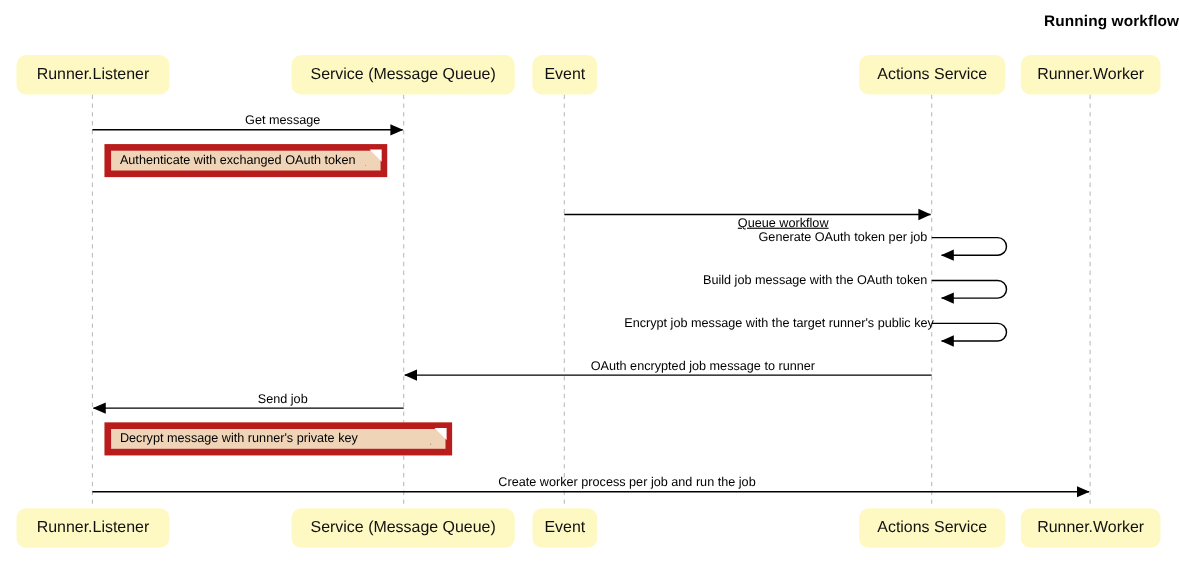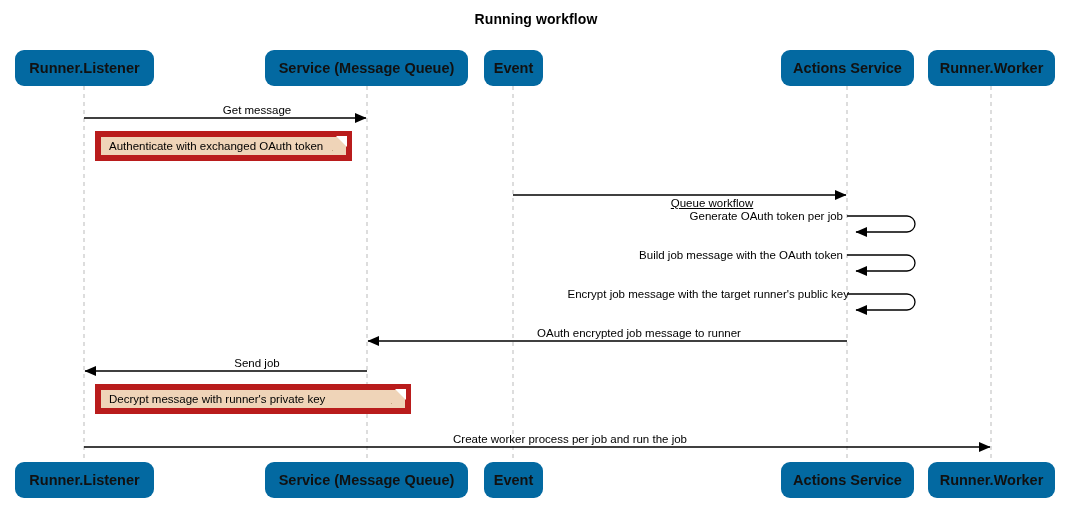--- a/index.html
+++ b/index.html
@@ -25,39 +25,38 @@
     left: 0;
     top: 0;
     width: 1072px;
     height: 523px;
   }
   .title {
     position: absolute;
     left: 0;
     top: 11px;
     width: 1072px;
-    text-align: center;
+    text-align: right;
     font-size: 14px;
     font-weight: bold;
     color: #000000;
     letter-spacing: 0.1px;
   }
   .participant {
     position: absolute;
     box-sizing: border-box;
     border-radius: 9px;
-    background: #0369a1;
+    background: #fef9c3;
     color: #111111;
     font-size: 14.5px;
     display: flex;
     align-items: center;
     justify-content: center;
     height: 36px;
     white-space: nowrap;
-    font-weight: bold;
   }
   .msg-label {
     position: absolute;
     font-size: 11.5px;
     color: #000000;
     white-space: nowrap;
     line-height: 13px;
   }
   .msg-label.center { transform: translateX(-50%); margin-left: 32px; }
   .msg-label.right  { transform: translateX(-100%); }

